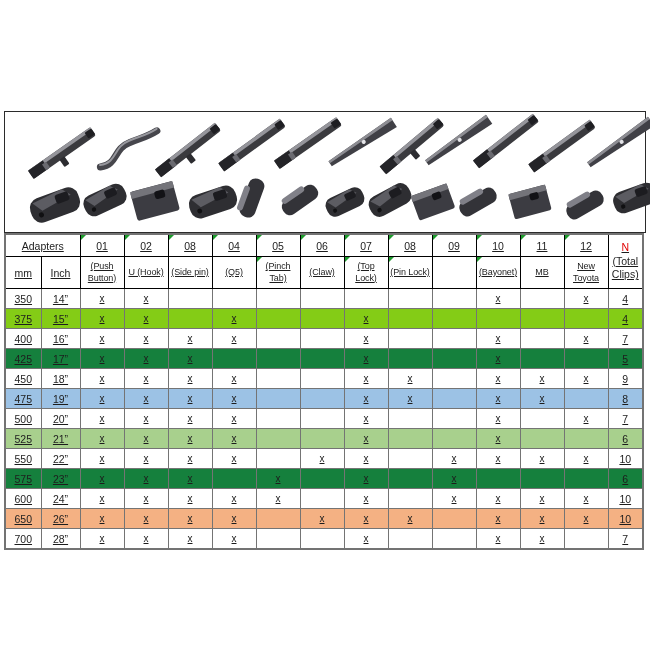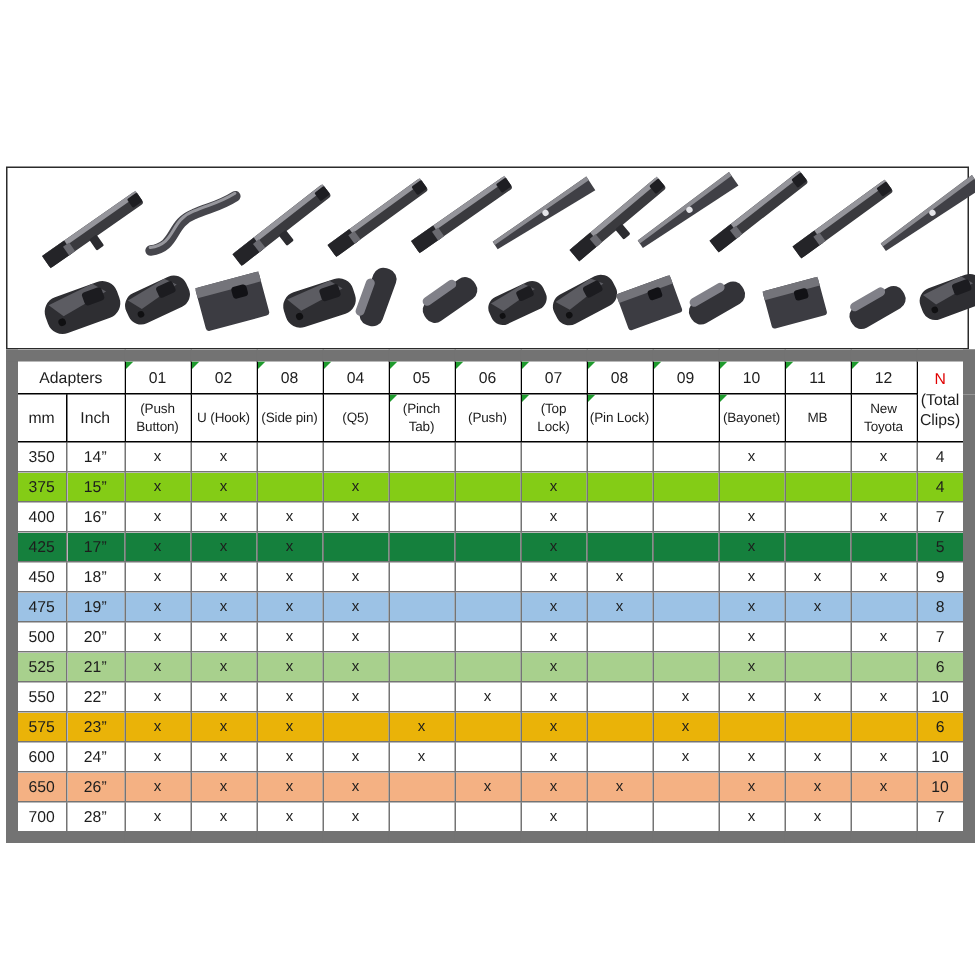--- a/index.html
+++ b/index.html
@@ -1,20 +1,20 @@
 <!DOCTYPE html>
 <html><head>
 <meta charset="utf-8">
 <style>
   html,body{margin:0;padding:0;background:#fff;}
   .stage{position:relative;width:650px;height:650px;background:#ffffff;overflow:hidden;
          font-family:"Liberation Sans",sans-serif;color:#1d1d1d;}
   .photos{position:absolute;left:0;top:105px;}
   table.compat{position:absolute;left:4px;top:233px;width:640px;border-collapse:collapse;
-               table-layout:fixed;border:8px solid #737373;background:#fff;}
+               table-layout:fixed;border:2px solid #737373;background:#fff;text-decoration:underline;}
   th,td{padding:0;margin:0;text-align:center;vertical-align:middle;position:relative;
         overflow:hidden;font-weight:normal;}
   thead th{border:1px solid #000;background:#fff;}
   tr.hr1 th{height:21px;font-size:10.5px;}
   tr.hr2 th{height:31px;}
   th.lblth{font-size:9px;line-height:1.25;white-space:pre;letter-spacing:-0.1px;}
   th.mmh,th.inchh,th.adapters,th.numth{font-size:10.5px;}
   th.ntotal{font-size:9px;line-height:1.3;white-space:normal;padding:0 1px;}
   tbody td{border:1px solid #747474;height:19px;font-size:10.5px;}
   td.mark{font-size:10px;}
@@ -122,21 +122,21 @@
       <tr class="hr2">
         <th class="mmh">mm</th>
         <th class="inchh">Inch</th>
       <th class="lblth">(Push
 Button)</th>
           <th class="lblth">U (Hook)</th>
           <th class="lblth">(Side pin)</th>
           <th class="lblth">(Q5)</th>
           <th class="lblth flag">(Pinch
 Tab)</th>
-          <th class="lblth">(Push)</th>
+          <th class="lblth">(Claw)</th>
           <th class="lblth flag">(Top
 Lock)</th>
           <th class="lblth flag">(Pin Lock)</th>
           <th class="lblth"></th>
           <th class="lblth flag">(Bayonet)</th>
           <th class="lblth">MB</th>
           <th class="lblth">New
 Toyota</th>
         </tr>
     </thead>
@@ -287,21 +287,21 @@
           <td class="mark"></td>
           <td class="mark">x</td>
           <td class="mark">x</td>
           <td class="mark"></td>
           <td class="mark">x</td>
           <td class="mark">x</td>
           <td class="mark">x</td>
           <td class="mark">x</td>
           <td class="tottd">10</td>
         </tr>
-        <tr style="background: #eab308; margin-top: 24px;">
+        <tr style="background: #15803d; margin-top: 24px;">
           <td class="mmtd">575</td>
           <td class="inchtd">23”</td>
           <td class="mark">x</td>
           <td class="mark">x</td>
           <td class="mark">x</td>
           <td class="mark"></td>
           <td class="mark">x</td>
           <td class="mark"></td>
           <td class="mark">x</td>
           <td class="mark"></td>

